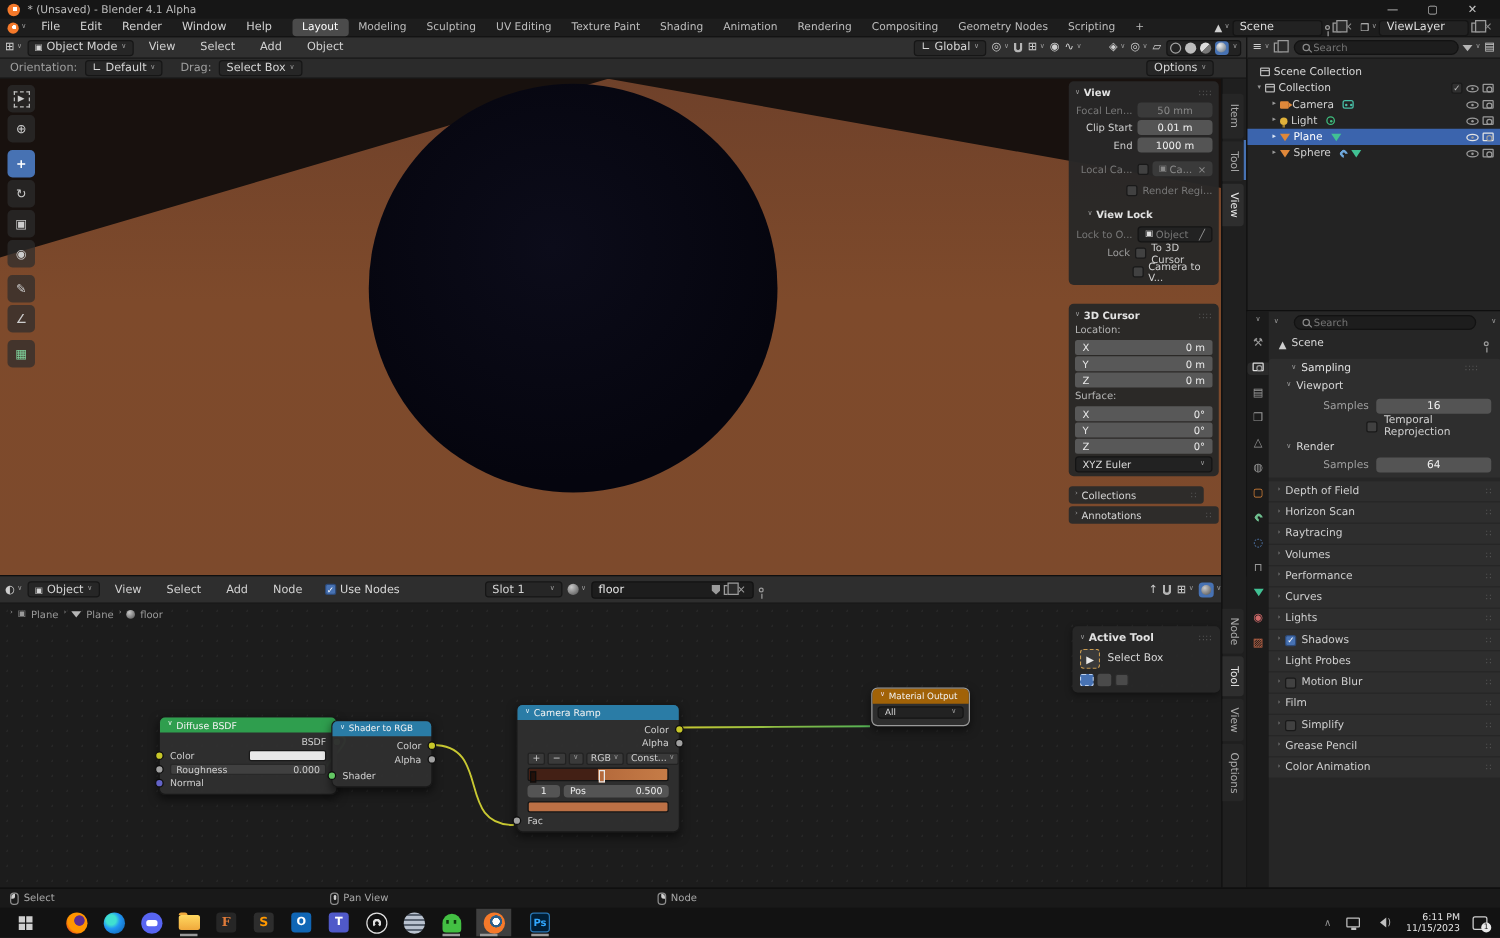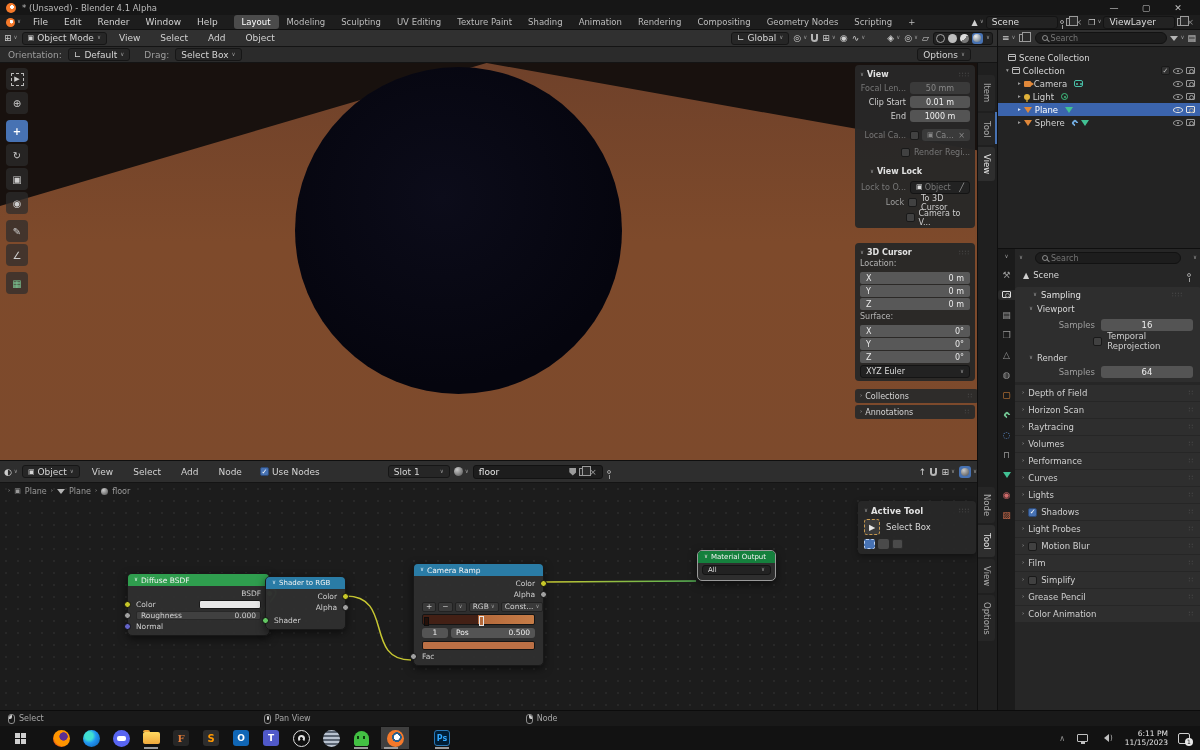--- a/index.html
+++ b/index.html
@@ -319,21 +319,21 @@
       <div class="axfld">
           <span>Z</span>
           <span>0°</span>
         </div>
       <div class="dd" style="margin-top:2px">
           <span>XYZ Euler</span>
           <span class="chev">∨</span>
         </div>
     </div>
 
-    <div class="ab fx" style="left:0;top:326px;width:123px;height:14px;background:rgba(42,42,42,.95);border-radius:3px;padding:0 5px">
+    <div class="ab fx" style="left:0;top:326px;width:108px;height:14px;background:rgba(42,42,42,.95);border-radius:3px;padding:0 5px">
         <span class="chev" style="margin-right:3px">›</span>
         <span style="color:#d5d5d5">Collections</span>
         <span style="flex:1"></span>
         <span class="grip">∷</span>
       </div>
     <div class="ab fx" style="left:0;top:342px;width:120px;height:14px;background:rgba(42,42,42,.95);border-radius:3px;padding:0 5px">
         <span class="chev" style="margin-right:3px">›</span>
         <span style="color:#d5d5d5">Annotations</span>
         <span style="flex:1"></span>
         <span class="grip">∷</span>
@@ -766,21 +766,21 @@
             <span style="flex:1;height:9px;border-radius:2px;border:1px solid #151515;background:#bc7045"></span>
           </div>
         <div class="nrow">
             <span class="sk" style="left:-4px;top:2px;background:#a1a1a1"></span>
             <span>Fac</span>
           </div>
       </div>
     </div>
 
     <div class="node" style="left:697px;top:67px;width:79px;border-color:#9a9a9a">
-      <div class="nhead" style="background:#15803d;font-size:7px">
+      <div class="nhead" style="background:#a16207;font-size:7px">
           <span class="chev" style="color:#ead7e0">∨</span>
           <span>Material Output</span>
         </div>
       <div style="padding:2px 4px 3px">
         <div class="dd" style="height:10px;font-size:7px;margin-bottom:2px">
             <span>All</span>
             <span class="chev">∨</span>
           </div>
       </div>
     </div>
@@ -885,21 +885,21 @@
       <span style="width:17px;height:17px;border-radius:50%;background:repeating-linear-gradient(0deg,#b9c2cf 0 2px,#5a6472 2px 4px)"></span>
     </span>
   <span class="tk open" style="margin:0 5px">
       <span style="width:15px;height:15px;background:#43c043;border-radius:8px 8px 3px 3px;position:relative">
         <span style="position:absolute;left:3px;top:5px;width:2px;height:3px;background:#0e3a0e;box-shadow:6px 0 0 #0e3a0e"></span>
       </span>
     </span>
   <span class="tk open hl" style="margin:0 5px;width:28px">
       <span style="width:17px;height:17px;border-radius:50%;background:radial-gradient(circle at 58% 42%,#fff 0 20%,#2b5f8a 22% 34%,#f5792a 36% 100%)"></span>
     </span>
-  <span class="tk open" style="margin:0 18px">
+  <span class="tk open" style="margin:0 8px">
       <span style="width:16px;height:16px;background:#001e36;border:1px solid #2877b5;border-radius:3px;display:inline-flex;align-items:center;justify-content:center;color:#31a8ff;font-size:8px;font-weight:bold">Ps</span>
     </span>
   <span style="flex:1"></span>
   <span class="arr" style="font-size:8px;margin:0 6px">∧</span>
   <span style="width:11px;height:8px;border:1px solid #c0c0c0;border-radius:1px;position:relative;margin:0 6px">
       <span style="position:absolute;left:3px;bottom:-3px;width:4px;height:2px;background:#c0c0c0"></span>
     </span>
   <span class="fx" style="margin:0 6px;gap:1px">
       <span style="width:0;height:0;border:4px solid transparent;border-right:5px solid #c0c0c0"></span>
       <span style="color:#c0c0c0;font-size:7px">)</span>

